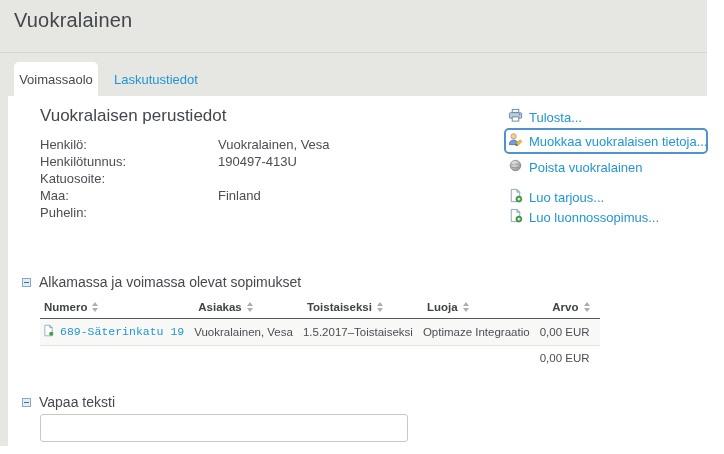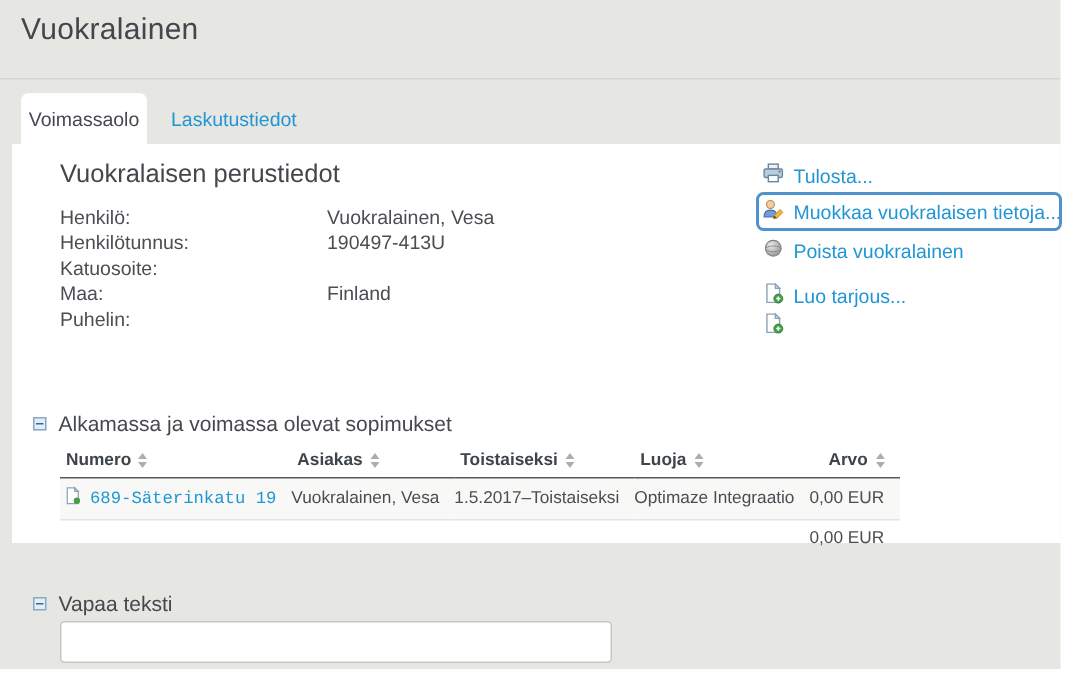--- a/index.html
+++ b/index.html
@@ -11,21 +11,21 @@
     color: #4a4e53;
   }
   .app-bg { position:absolute; left:0; top:0; width:707px; height:446px; background:#e6e6e2; }
   .page-title { position:absolute; left:14px; top:9px; font-size:20px; font-weight:normal; color:#43474c; letter-spacing:.2px; }
   .divider { position:absolute; left:0; top:52px; width:707px; height:1px; background:#d7d7d2; }
 
   .tab { position:absolute; top:62px; height:34px; display:flex; align-items:center; font-size:13px; cursor:pointer; }
   .tab.active { left:14px; width:84px; justify-content:center; background:#fff; border-radius:5px 5px 0 0; color:#45494e; }
   .tab.inactive { left:104px; padding:0 10px; color:#2196d3; }
 
-  .panel { position:absolute; left:8px; top:96px; width:699px; height:266px; background:#fff; }
+  .panel { position:absolute; left:8px; top:96px; width:699px; height:358px; background:#fff; }
 
   .details-heading { position:absolute; left:32px; top:10px; font-size:17px; color:#43474c; font-weight:normal; }
   .fields { position:absolute; left:32px; top:40px; font-size:13px; }
   .frow { display:flex; height:17px; line-height:17px; }
   .flabel { width:178px; }
   .fvalue { white-space:nowrap; }
 
   .actions { position:absolute; left:500px; top:12px; width:202px; }
   .action { display:flex; align-items:center; gap:6px; height:18px; font-size:13px; color:#2196d3; cursor:pointer; white-space:nowrap; }
   .action svg { flex:0 0 auto; }
@@ -140,20 +140,21 @@
         <span>Luo tarjous...</span>
       </div>
 
       <div class="action">
         <span><svg width="15" height="15" viewBox="0 0 16 16">
           <path d="M3.5 1.5 H9.5 L12.5 4.5 V14.5 H3.5 Z" fill="#fff" stroke="#8aa3ba"></path>
           <path d="M9.5 1.5 L9.5 4.5 H12.5 Z" fill="#dbe6ef" stroke="#8aa3ba"></path>
           <circle cx="11.6" cy="11.8" r="3.2" fill="#43a047" stroke="#2e7d32" stroke-width="0.6"></circle>
           <path d="M11.6 10.3 V13.3 M10.1 11.8 H13.1" stroke="#fff" stroke-width="1.1"></path>
         </svg></span>
+        <span>Luo luonnossopimus...</span>
       </div>
     </div>
 
     <div class="section-head sec1">
       <span class="collapse"></span>
       <span>Alkamassa ja voimassa olevat sopimukset</span>
     </div>
 
     <div class="table-wrap">
       <table>

